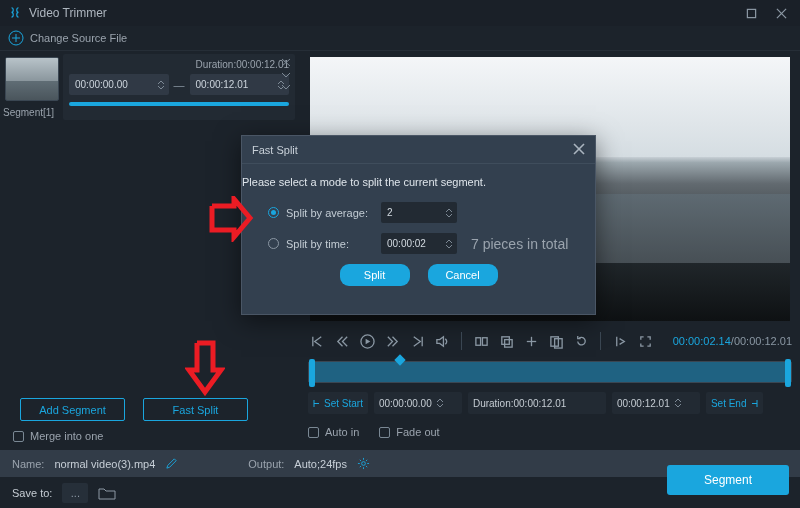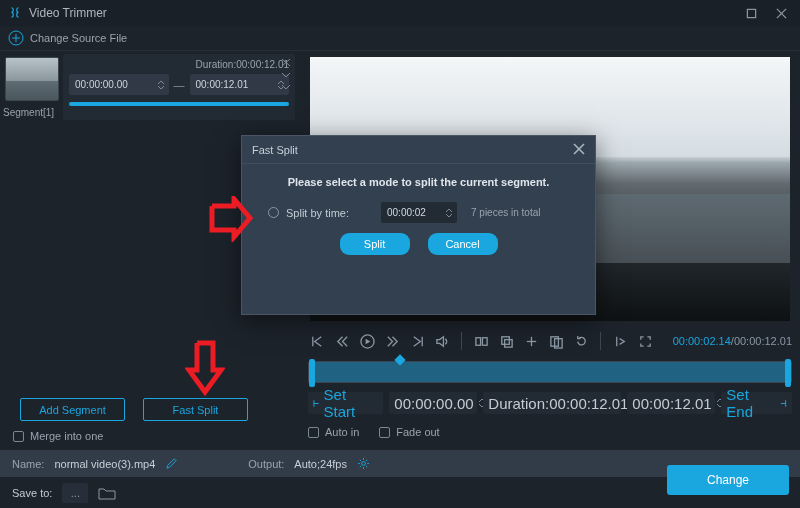--- a/index.html
+++ b/index.html
@@ -35,47 +35,47 @@
 .preview-img{position:absolute;left:310px;top:6px;width:480px;height:264px;background:linear-gradient(#e2e7ea 0,#c5cdd3 38%,#9ca8ae 40%,#626a70 48%,#3e4549 62%,#2d3337 100%);overflow:hidden}
 .preview-img:before{content:"";position:absolute;left:0;right:0;top:0;height:38%;background:linear-gradient(#f4f6f8,#d5dde2)}
 .road{position:absolute;left:0;right:0;bottom:0;height:48%;background:linear-gradient(#5e6a72,#34393d)}
 .dash-area{position:absolute;left:0;right:0;bottom:0;height:22%;background:linear-gradient(#20262a,#0e1113)}
 
 
 .modal{position:absolute;left:241px;top:135px;width:355px;height:180px;background:#33404f;border:1px solid #4a5665;box-shadow:0 6px 24px rgba(0,0,0,.5)}
 .m-head{height:28px;display:flex;align-items:center;padding:0 10px;color:#c8d0d8;font-size:11px;border-bottom:1px solid #3f4d5c}
 .m-close{margin-left:auto;cursor:pointer}
 .m-close svg{width:12px;height:12px;stroke:#aab4bf;stroke-width:1.6}
-.m-lead{text-align:center;font-weight:700;color:#dfe5eb;font-size:11px;margin:12px 0 14px}
+.m-lead{font-weight:400;color:#dfe5eb;font-size:11px;margin:12px 0 14px}
 .m-row{display:flex;align-items:center;padding-left:26px;margin-bottom:10px;font-size:11px;color:#c3ccd4}
 .radio{width:11px;height:11px;border:1.5px solid #1aa6de;border-radius:50%;margin-right:7px;position:relative;cursor:pointer}
 .radio.sel:before{content:"";position:absolute;left:2px;top:2px;width:5px;height:5px;background:#1aa6de;border-radius:50%}
 .radio.off{border-color:#8b97a3}
 .m-label{width:95px}
 .m-input{width:76px;height:21px;background:#222a33;display:flex;align-items:center;justify-content:space-between;padding:0 4px 0 6px;font-size:10px;color:#d3dae1;border-radius:2px}
-.m-note{margin-left:14px;color:#9aa3ad;font-size:10px}
+.m-note{margin-left:14px;color:#9aa3ad;font-size:14px}
 .m-actions{display:flex;justify-content:center;gap:18px;margin-top:6px}
 .m-btn{width:70px;height:22px;border-radius:9px;display:flex;align-items:center;justify-content:center;font-size:11px;color:#fff;background:#1aa6de;cursor:pointer}
 
 
 .controls{position:absolute;left:308px;top:326px;width:484px;height:98px}
 .ctrl-row{display:flex;align-items:center;gap:10px;height:30px}
 .ic-group{display:flex;gap:7px;align-items:center}
 .ic{width:18px;height:18px;display:flex;align-items:center;justify-content:center;cursor:pointer}
 .ic svg{stroke:#8a97a3;fill:none;stroke-width:1.4;width:15px;height:15px}
 .vl{width:1px;height:18px;background:#3a4652}
 .timecode{margin-left:auto;font-size:11px}
 .tc-cur{color:#1aa6de}
 .tc-tot{color:#8a97a3}
 .timeline{position:relative;height:22px;background:#1f6282;border:1px solid #3a4652;border-radius:2px;margin-top:5px}
 .tl-left{position:absolute;left:0;top:-3px;width:6px;height:28px;background:#1aa6de;border-radius:2px}
 .tl-right{position:absolute;right:0;top:-3px;width:6px;height:28px;background:#1aa6de;border-radius:2px}
 .tl-play{position:absolute;left:18%;top:-6px;width:8px;height:8px;background:#1aa6de;transform:rotate(45deg)}
 .start-end{display:flex;align-items:center;gap:6px;margin-top:8px;height:24px}
-.se-box{height:22px;background:#222a33;display:flex;align-items:center;padding:0 5px;font-size:15px;border-radius:2px}
+.se-box{height:22px;background:#222a33;display:flex;align-items:center;padding:0 5px;font-size:10px;border-radius:2px}
 .se-btn{color:#1aa6de;cursor:pointer;gap:4px}
 .se-btn svg{width:7px;height:9px;stroke:#1aa6de;fill:none}
 
 
 .btns-left{position:absolute;left:20px;top:398px;display:flex;gap:18px}
 .out-btn{width:105px;height:23px;border:1px solid #1aa6de;color:#1aa6de;display:flex;align-items:center;justify-content:center;font-size:11px;border-radius:2px;cursor:pointer}
 
 .merge{position:absolute;left:13px;top:430px;display:flex;align-items:center;gap:6px;font-size:11px;color:#9aa3ad}
 .chk{width:11px;height:11px;border:1px solid #7a8894;border-radius:2px;cursor:pointer}
 .fade-row{position:absolute;left:308px;top:426px;display:flex;gap:20px;font-size:11px;color:#9aa3ad}
@@ -186,20 +186,35 @@
 <div class="modal">
   <div class="m-head">
     <span>Fast Split</span>
     <span class="m-close"><svg viewBox="0 0 12 12">
           <line x1="1" y1="1" x2="11" y2="11"></line>
           <line x1="11" y1="1" x2="1" y2="11"></line>
         </svg></span>
   </div>
   <div class="m-lead">Please select a mode to split the current segment.</div>
   <div class="m-row">
+    <span class="radio sel"></span>
+    <span class="m-label">Split by average:</span>
+    <div class="m-input">
+        <span>2</span>
+        <span class="spin">
+          <svg viewBox="0 0 8 5">
+            <polyline points="1,4 4,1 7,4"></polyline>
+          </svg>
+          <svg viewBox="0 0 8 5">
+            <polyline points="1,1 4,4 7,1"></polyline>
+          </svg>
+        </span>
+      </div>
+  </div>
+  <div class="m-row">
     <span class="radio off"></span>
     <span class="m-label">Split by time:</span>
     <div class="m-input">
         <span>00:00:02</span>
         <span class="spin">
           <svg viewBox="0 0 8 5">
             <polyline points="1,4 4,1 7,4"></polyline>
           </svg>
           <svg viewBox="0 0 8 5">
             <polyline points="1,1 4,4 7,1"></polyline>
@@ -384,21 +399,21 @@
     </svg>
   <span style="width:50px"></span>
   <span class="lbl">Output:</span>
   <span class="val">Auto;24fps</span>
   <svg class="gear" viewBox="0 0 14 14">
       <circle cx="7" cy="7" r="2"></circle>
       <path d="M7 1v2M7 11v2M1 7h2M11 7h2M3 3l1.4 1.4M9.6 9.6L11 11M11 3L9.6 4.4M4.4 9.6L3 11"></path>
     </svg>
 </div>
 
-<div class="export">Change</div>
+<div class="export">Segment</div>
 
 <div class="bot2">
   <span class="lbl">Save to:</span>
   <div class="dots">...</div>
   <svg class="fold" viewBox="0 0 18 14">
       <path d="M1 3h5l2 2h9v8H1z"></path>
     </svg>
 </div>
 
 <svg class="arrow-r red" width="46" height="46" viewBox="0 0 46 46">

